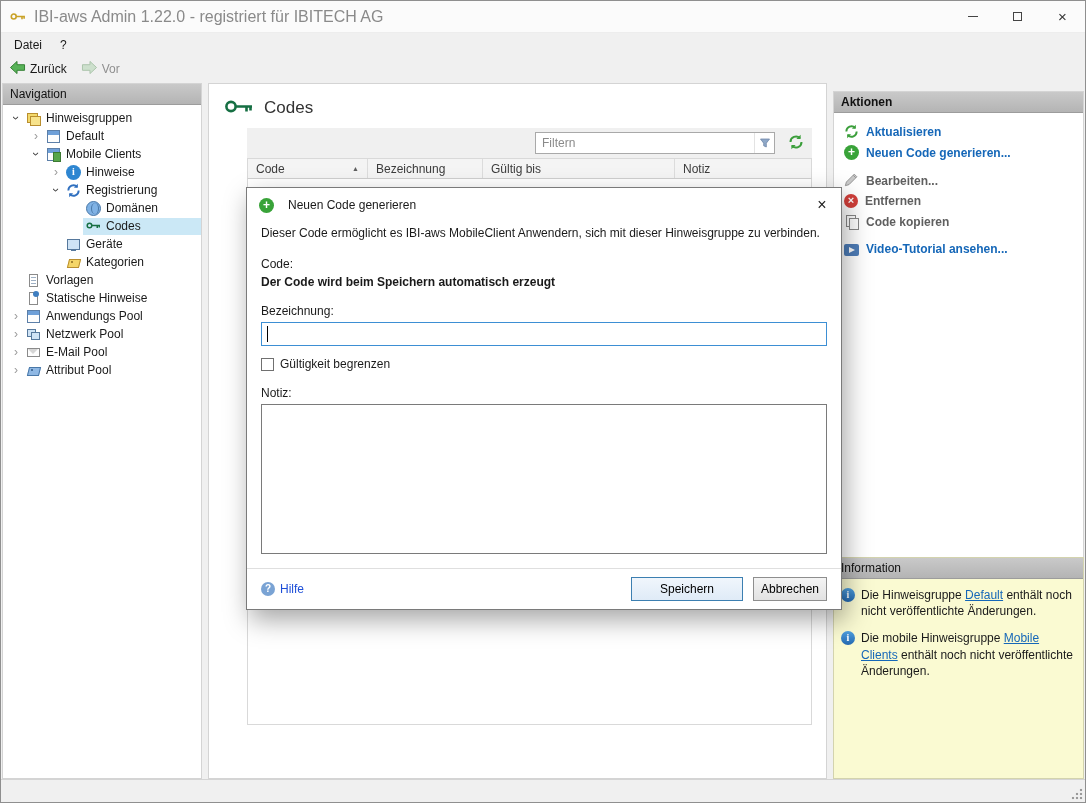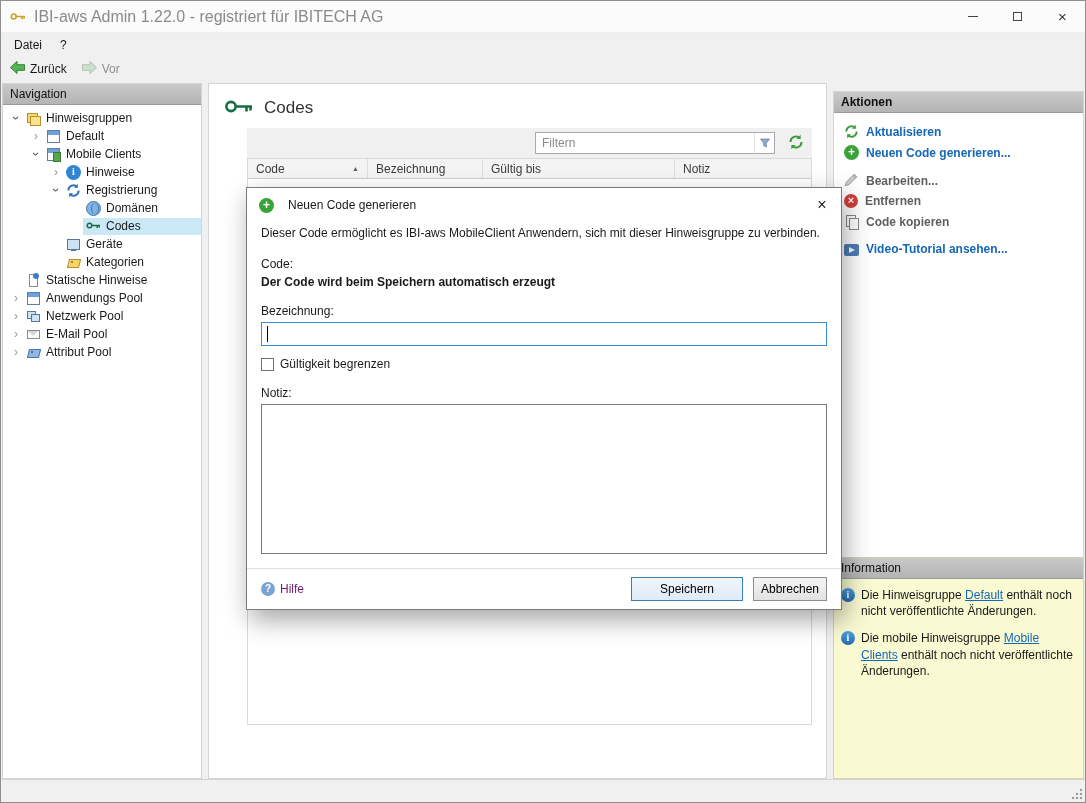--- a/index.html
+++ b/index.html
@@ -124,21 +124,21 @@
   .dlg-body { padding:4px 14px 0; }
   .dlg-desc { line-height:15px; margin-bottom:16px; }
   .lbl { line-height:15px; margin-bottom:3px; }
   .code-bold { font-weight:bold; line-height:15px; margin-bottom:14px; }
   .bez-wrap { position:relative; margin-bottom:10px; }
   .bez-input { width:100%; height:24px; border:1px solid #3d8fd4; padding:0 6px; font:12px "Liberation Sans",sans-serif; outline:none; }
   .caret { position:absolute; left:6px; top:4px; width:1px; height:16px; background:#000; }
   .chk-row { display:flex; align-items:center; gap:6px; height:16px; margin-bottom:14px; }
   .notiz-area { width:100%; height:150px; border:1px solid #7a7a7a; resize:none; font:12px "Liberation Sans",sans-serif; padding:4px 6px; outline:none; display:block; }
   .dlg-footer { margin-top:14px; border-top:1px solid #dfdfdf; padding:8px 14px; display:flex; align-items:center; }
-  .help-link { display:flex; align-items:center; gap:5px; color:#701a75; }
+  .help-link { display:flex; align-items:center; gap:5px; color:#1d4ed8; }
   .btns { margin-left:auto; display:flex; gap:10px; }
   .btn { height:24px; font:12px "Liberation Sans",sans-serif; display:flex; align-items:center; justify-content:center; }
   .btn-primary { width:112px; background:linear-gradient(#f0f6fc,#dfebf7); border:1px solid #3c7fb1; }
   .btn-default { width:74px; background:linear-gradient(#f4f4f4,#e2e2e2); border:1px solid #8e8e8e; }
 
   
   .statusbar { position:absolute; left:0; right:0; bottom:0; height:23px; background:#f0f0f0; border-top:1px solid #d4d4d4; }
   .grip { position:absolute; right:2px; bottom:2px; width:13px; height:13px;
     background:
       radial-gradient(circle at 11px 3px,  #9a9a9a 1.2px, transparent 1.6px),
@@ -272,20 +272,28 @@
               <span class="ic ic-monitor"></span>
               <span class="tlabel">Geräte</span>
             </span>
         </div>
         <div class="tree-row">
           <span class="indent d2"></span>
             <span class="chev"></span>
           <span class="row-main">
               <span class="ic ic-tag-y"></span>
               <span class="tlabel">Kategorien</span>
+            </span>
+        </div>
+        <div class="tree-row">
+          <span class="indent d0"></span>
+            <span class="chev"></span>
+          <span class="row-main">
+              <span class="ic ic-doc"></span>
+              <span class="tlabel">Vorlagen</span>
             </span>
         </div>
         <div class="tree-row">
           <span class="indent d0"></span>
             <span class="chev"></span>
           <span class="row-main">
               <span class="ic ic-pin"></span>
               <span class="tlabel">Statische Hinweise</span>
             </span>
         </div>

